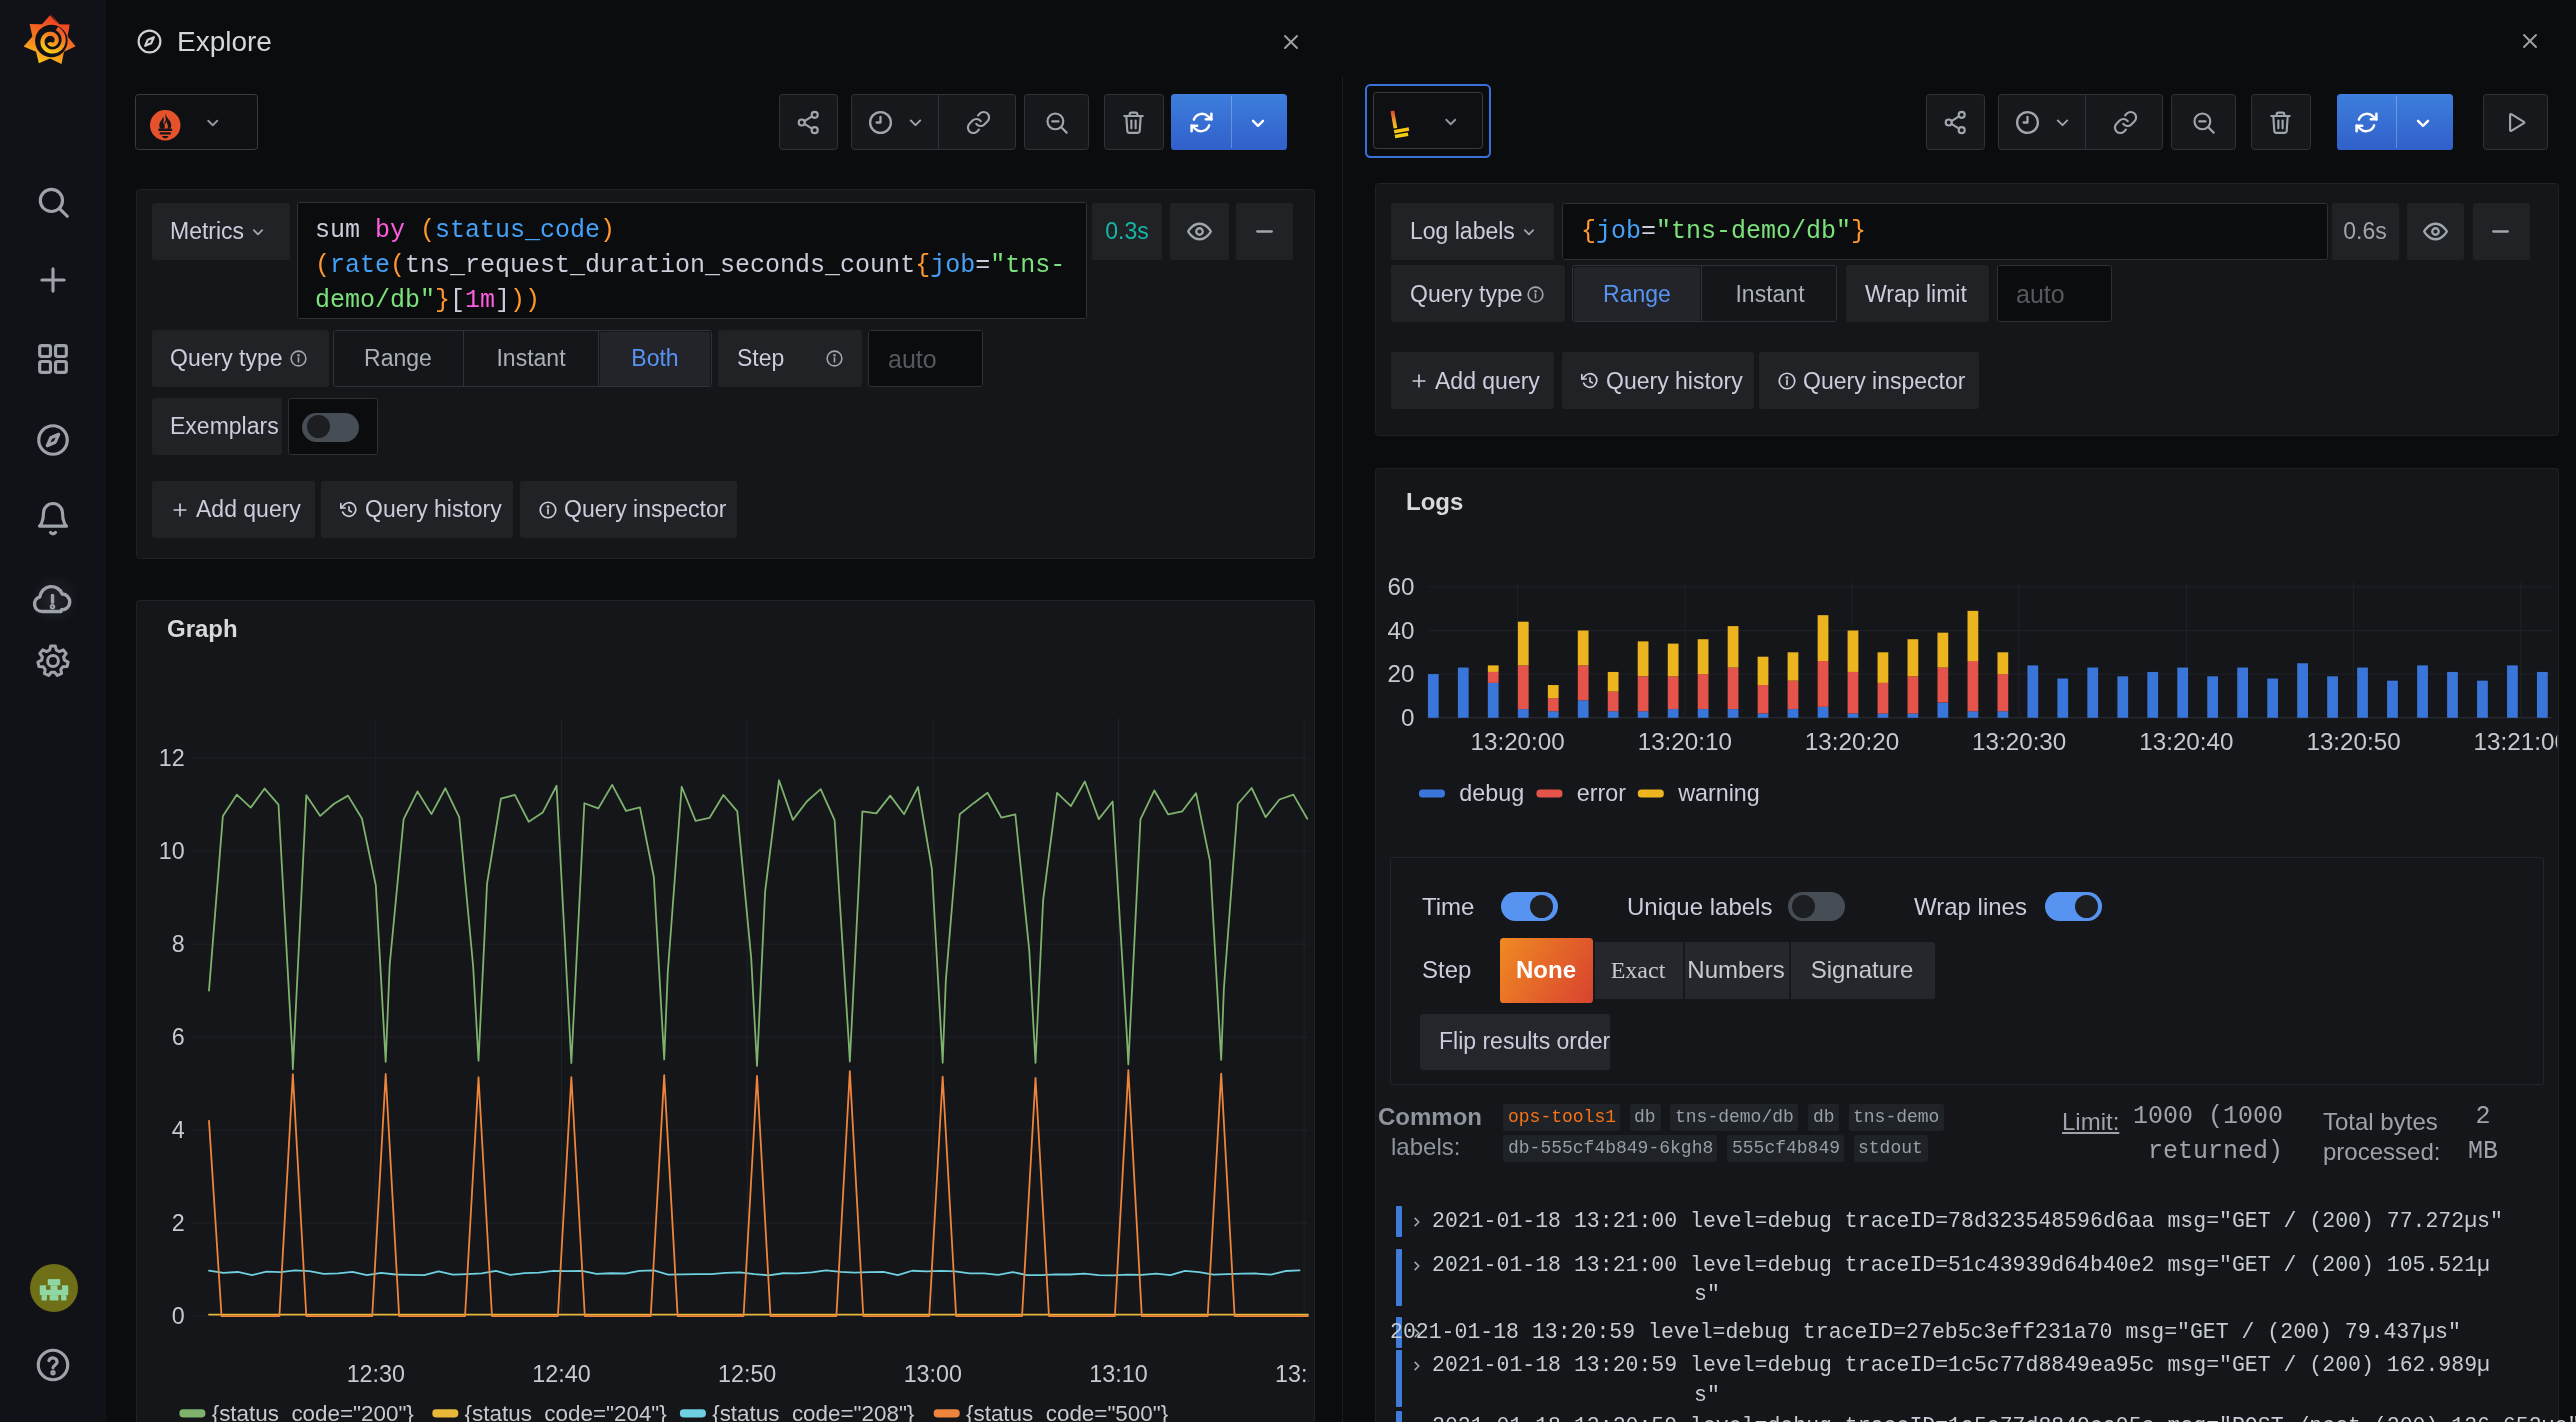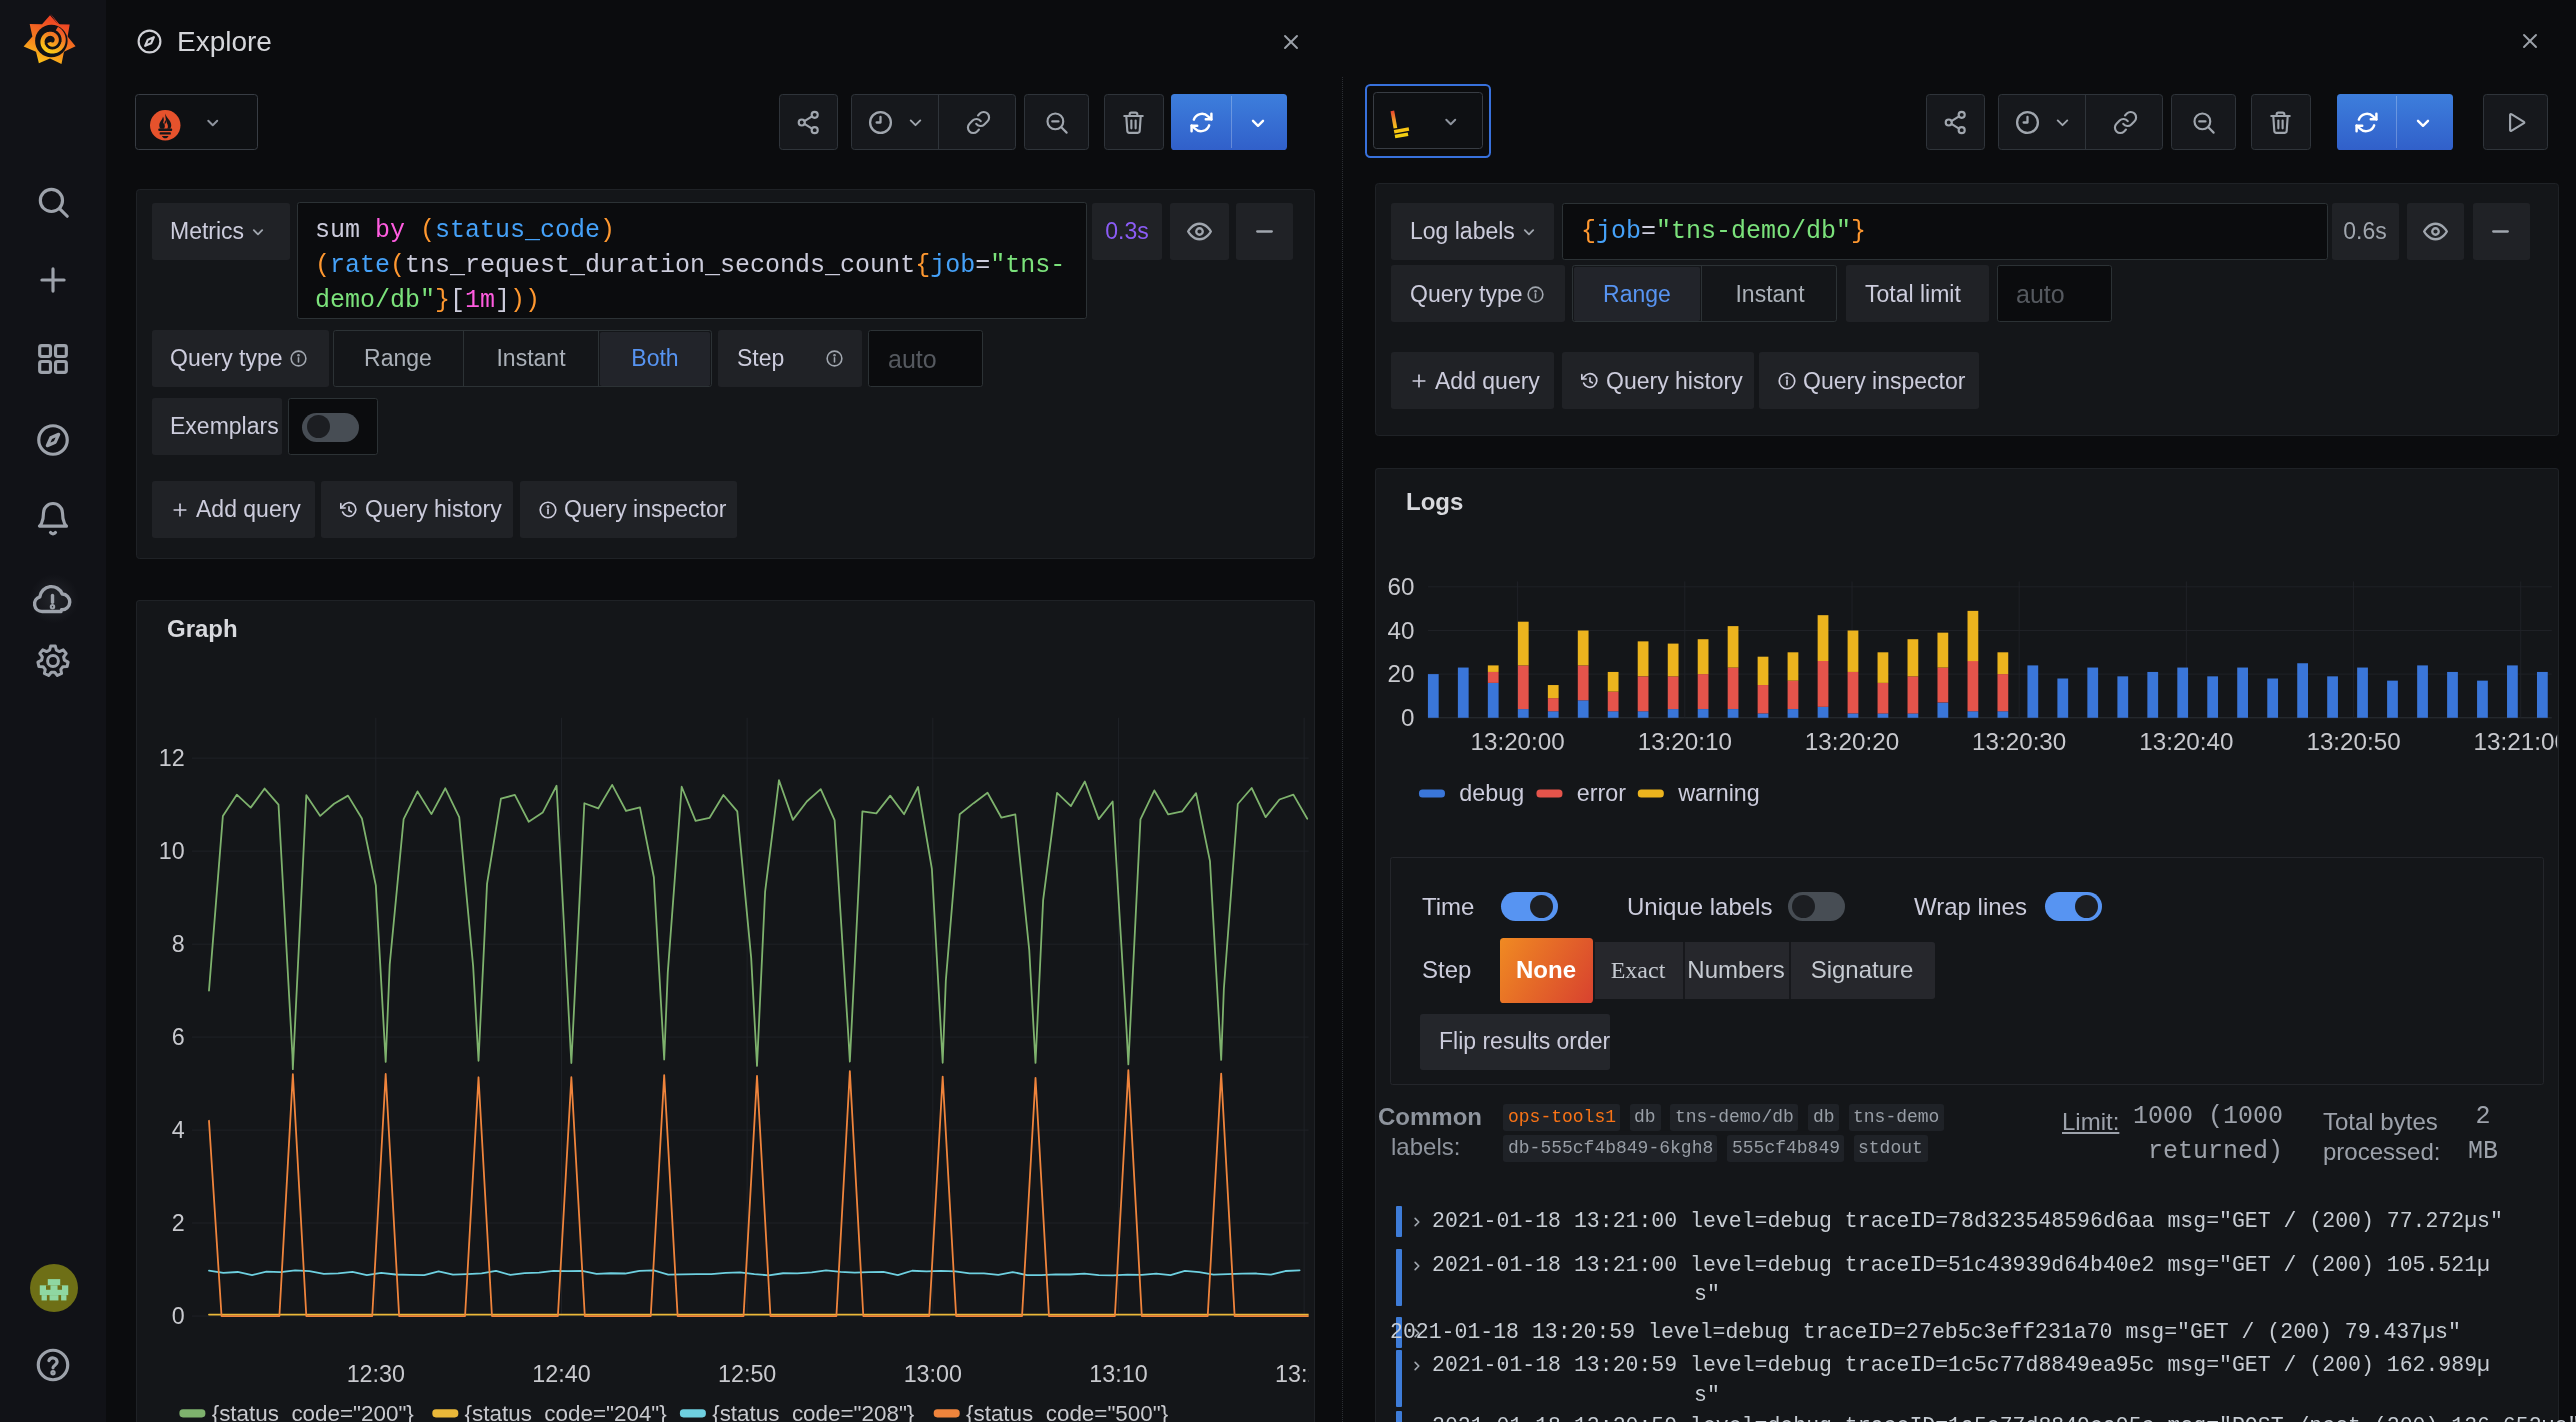--- a/index.html
+++ b/index.html
@@ -213,21 +213,21 @@
 <div style="position:absolute;left:152px;top:203px;width:138px;height:57px;background:#202226;border-radius:2.7px;"></div>
 <div style="left:170px;position:absolute;top:214px;font-size:23px;line-height:35px;color:#ccccdc;font-weight:500;font-family:'Liberation Sans',sans-serif;white-space:pre;">Metrics</div>
 <svg style="position:absolute;left:248px;top:222px" width="20" height="20" viewBox="0 0 24 24" fill="none" stroke="#a0a6ae" stroke-width="2.2" stroke-linecap="round" stroke-linejoin="round">
     <polyline points="7 9.8 12 14.8 17 9.8"></polyline>
   </svg>
 <div style="position:absolute;left:297px;top:202px;width:790px;height:117px;background:#0b0c0e;border:0.9px solid #2c3235;border-radius:2.7px;"></div>
 <div style="left:315px;position:absolute;top:212px;font-size:25px;line-height:38px;color:#ccccdc;font-weight:400;font-family:'Liberation Mono',monospace;white-space:pre;"><span style="color:#ccccdc">sum </span><span style="color:#ff5ce0">by </span><span style="color:#ff9830">(</span><span style="color:#45a1f8">status_code</span><span style="color:#ff9830">)</span></div>
 <div style="left:315px;position:absolute;top:247px;font-size:25px;line-height:38px;color:#ccccdc;font-weight:400;font-family:'Liberation Mono',monospace;white-space:pre;"><span style="color:#ff9830">(</span><span style="color:#45a1f8">rate</span><span style="color:#ff9830">(</span><span style="color:#ccccdc">tns_request_duration_seconds_count</span><span style="color:#ff9830">{</span><span style="color:#45a1f8">job</span><span style="color:#ccccdc">=</span><span style="color:#7be27b">"tns-</span></div>
 <div style="left:315px;position:absolute;top:282px;font-size:25px;line-height:38px;color:#ccccdc;font-weight:400;font-family:'Liberation Mono',monospace;white-space:pre;"><span style="color:#7be27b">demo/db"</span><span style="color:#ff9830">}</span><span style="color:#ccccdc">[</span><span style="color:#ff5ce0">1m</span><span style="color:#ccccdc">]</span><span style="color:#ff9830">))</span></div>
 <div style="position:absolute;left:1092px;top:203px;width:70px;height:57px;background:#202226;border-radius:2.7px;"></div>
-<div style="left:1127px;transform:translateX(-50%);position:absolute;top:214px;font-size:23px;line-height:35px;color:#8b5cf6;font-weight:500;font-family:'Liberation Sans',sans-serif;white-space:pre;">0.3s</div>
+<div style="left:1127px;transform:translateX(-50%);position:absolute;top:214px;font-size:23px;line-height:35px;color:#14b8a6;font-weight:500;font-family:'Liberation Sans',sans-serif;white-space:pre;">0.3s</div>
 <div style="position:absolute;left:1170px;top:203px;width:59px;height:57px;background:#202226;border-radius:2.7px;"></div>
 <svg style="position:absolute;left:1185px;top:217px" width="29" height="29" viewBox="0 0 24 24" fill="none" stroke="#a0a6ae" stroke-width="1.9" stroke-linecap="round" stroke-linejoin="round">
     <path d="M2.6 12s3.4-6.4 9.4-6.4S21.4 12 21.4 12s-3.4 6.4-9.4 6.4S2.6 12 2.6 12z"></path>
     <circle cx="12" cy="12" r="2.7"></circle>
   </svg>
 <div style="position:absolute;left:1236px;top:203px;width:57px;height:57px;background:#202226;border-radius:2.7px;"></div>
 <svg style="position:absolute;left:1252px;top:219px" width="25" height="25" viewBox="0 0 24 24" fill="none" stroke="#a0a6ae" stroke-width="2.2" stroke-linecap="round" stroke-linejoin="round">
     <line x1="5" y1="12" x2="19" y2="12"></line>
   </svg>
 <div style="position:absolute;left:152px;top:330px;width:177px;height:57px;background:#202226;border-radius:2.7px;"></div>
@@ -303,21 +303,21 @@
     <circle cx="12" cy="12" r="9.3"></circle>
     <line x1="12" y1="11" x2="12" y2="16.4"></line>
     <circle cx="12" cy="7.9" r="0.7"></circle>
   </svg>
 <div style="position:absolute;left:1572px;top:265px;width:265px;height:57px;background:#141619;border:0.9px solid #2c3235;border-radius:2.7px;"></div>
 <div style="position:absolute;left:1574px;top:267px;width:126px;height:54px;background:#22242a;border-radius:1.8px;"></div>
 <div style="left:1637px;transform:translateX(-50%);position:absolute;top:277px;font-size:23px;line-height:35px;color:#5794f2;font-weight:400;font-family:'Liberation Sans',sans-serif;white-space:pre;">Range</div>
 <div style="position:absolute;left:1701px;top:266px;width:0.9px;height:56px;background:#2c3235;"></div>
 <div style="left:1770px;transform:translateX(-50%);position:absolute;top:277px;font-size:23px;line-height:35px;color:#aab0b8;font-weight:400;font-family:'Liberation Sans',sans-serif;white-space:pre;">Instant</div>
 <div style="position:absolute;left:1846px;top:265px;width:143px;height:57px;background:#202226;border-radius:2.7px;"></div>
-<div style="left:1865px;position:absolute;top:277px;font-size:23px;line-height:35px;color:#ccccdc;font-weight:500;font-family:'Liberation Sans',sans-serif;white-space:pre;">Total limit</div>
+<div style="left:1865px;position:absolute;top:277px;font-size:23px;line-height:35px;color:#ccccdc;font-weight:500;font-family:'Liberation Sans',sans-serif;white-space:pre;">Wrap limit</div>
 <div style="position:absolute;left:1997px;top:265px;width:115px;height:57px;background:#0b0c0e;border:0.9px solid #2c3235;border-radius:2.7px;"></div>
 <div style="left:2016px;position:absolute;top:275px;font-size:25px;line-height:38px;color:#55595f;font-weight:400;font-family:'Liberation Sans',sans-serif;white-space:pre;">auto</div>
 <div style="position:absolute;left:1391px;top:352px;width:163px;height:57px;background:#202226;border-radius:2.7px;"></div>
 <svg style="position:absolute;left:1409px;top:371px" width="20" height="20" viewBox="0 0 24 24" fill="none" stroke="#ccccdc" stroke-width="2.0" stroke-linecap="round" stroke-linejoin="round">
     <line x1="12" y1="5" x2="12" y2="19"></line>
     <line x1="5" y1="12" x2="19" y2="12"></line>
   </svg>
 <div style="left:1435px;position:absolute;top:364px;font-size:23px;line-height:35px;color:#ccccdc;font-weight:500;font-family:'Liberation Sans',sans-serif;white-space:pre;">Add query</div>
 <div style="position:absolute;left:1562px;top:352px;width:192px;height:57px;background:#202226;border-radius:2.7px;"></div>
 <svg style="position:absolute;left:1580px;top:371px" width="20" height="20" viewBox="0 0 24 24" fill="none" stroke="#ccccdc" stroke-width="2.0" stroke-linecap="round" stroke-linejoin="round">

